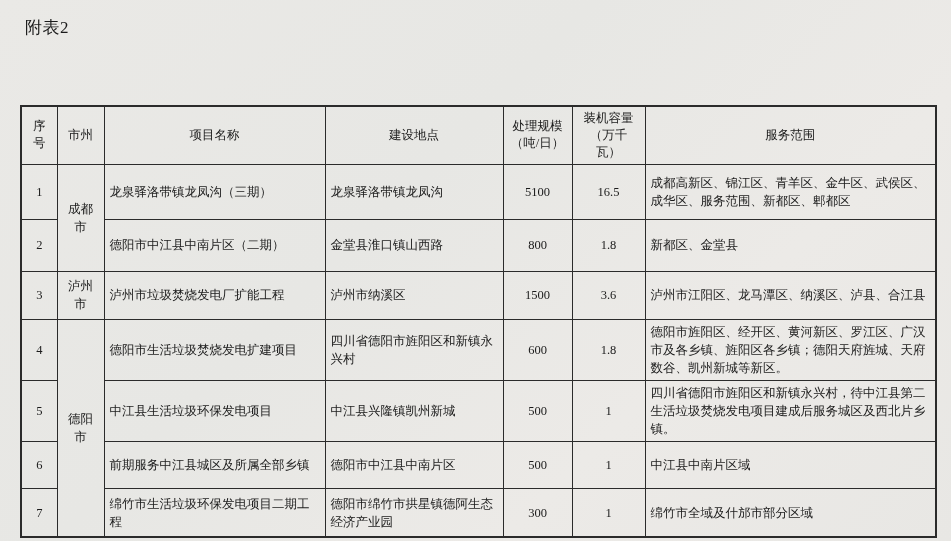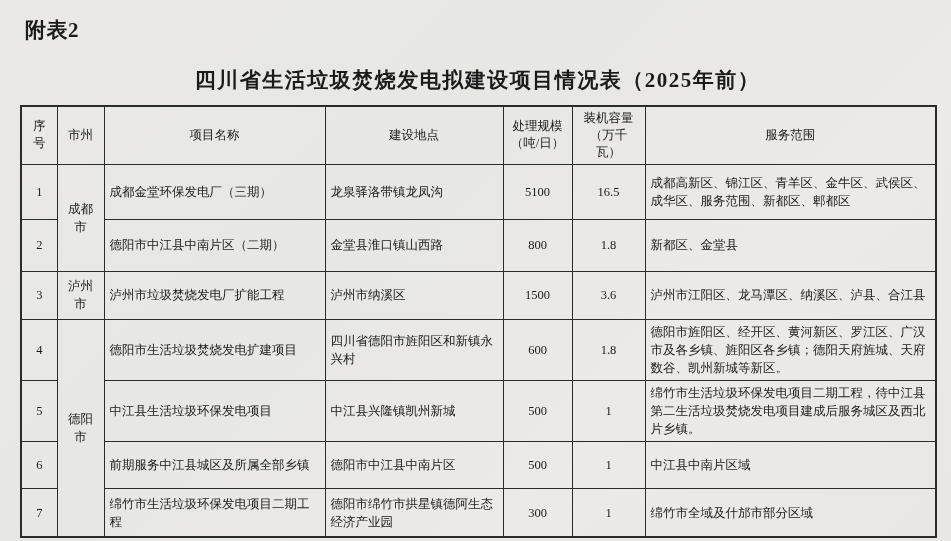--- a/index.html
+++ b/index.html
@@ -11,23 +11,22 @@
     position: relative;
     width: 951px;
     height: 541px;
     background: linear-gradient(135deg, #eae9e6 0%, #e7e7e4 40%, #eceae7 70%, #e8e7e4 100%);
     overflow: hidden;
   }
   .annex-label {
     position: absolute;
     left: 25px;
     top: 16px;
-    font-size: 21px;
+    font-size: 17px;
     letter-spacing: 0.5px;
-    font-weight: bold;
   }
   .doc-title {
     position: absolute;
     left: 20px;
     top: 66px;
     width: 915px;
     text-align: center;
     font-size: 21px;
     font-weight: bold;
     letter-spacing: 1.5px;
@@ -66,21 +65,20 @@
   tr.h-r6 { height: 47px; }
   tr.h-r7 { height: 48px; }
 </style>
 </head>
 <body>
 
 <div class="page">
 
   <div class="annex-label">附表2</div>
 
-  <div class="doc-title">四川省生活垃圾焚烧发电拟建设项目情况表（2025年前）</div>
 
   <table class="projects">
     <colgroup>
       <col style="width:36px">
       <col style="width:47px">
       <col style="width:221px">
       <col style="width:178px">
       <col style="width:69px">
       <col style="width:73px">
       <col style="width:291px">
@@ -95,21 +93,21 @@
 （吨/日）</th>
         <th>装机容量
 （万千瓦）</th>
         <th>服务范围</th>
       </tr>
     </thead>
     <tbody>
       <tr class="h-r1">
         <td class="c-center">1</td>
         <td class="c-center" rowspan="2">成都市</td>
-        <td class="c-left">成都金堂环保发电厂（三期）</td>
+        <td class="c-left">龙泉驿洛带镇龙凤沟（三期）</td>
         <td class="c-left">龙泉驿洛带镇龙凤沟</td>
         <td class="c-center">5100</td>
         <td class="c-center">16.5</td>
         <td class="c-left">成都高新区、锦江区、青羊区、金牛区、武侯区、成华区、服务范围、新都区、郫都区</td>
       </tr>
       <tr class="h-r2">
         <td class="c-center">2</td>
         <td class="c-left">德阳市中江县中南片区（二期）</td>
         <td class="c-left">金堂县淮口镇山西路</td>
         <td class="c-center">800</td>
@@ -133,21 +131,21 @@
         <td class="c-center">600</td>
         <td class="c-center">1.8</td>
         <td class="c-left">德阳市旌阳区、经开区、黄河新区、罗江区、广汉市及各乡镇、旌阳区各乡镇；德阳天府旌城、天府数谷、凯州新城等新区。</td>
       </tr>
       <tr class="h-r5">
         <td class="c-center">5</td>
         <td class="c-left">中江县生活垃圾环保发电项目</td>
         <td class="c-left">中江县兴隆镇凯州新城</td>
         <td class="c-center">500</td>
         <td class="c-center">1</td>
-        <td class="c-left">绵竹市生活垃圾环保发电项目二期工程，待中江县第二生活垃圾焚烧发电项目建成后服务城区及西北片乡镇。</td>
+        <td class="c-left">四川省德阳市旌阳区和新镇永兴村，待中江县第二生活垃圾焚烧发电项目建成后服务城区及西北片乡镇。</td>
       </tr>
       <tr class="h-r6">
         <td class="c-center">6</td>
         <td class="c-left">前期服务中江县城区及所属全部乡镇</td>
         <td class="c-left">德阳市中江县中南片区</td>
         <td class="c-center">500</td>
         <td class="c-center">1</td>
         <td class="c-left">中江县中南片区域</td>
       </tr>
       <tr class="h-r7">

